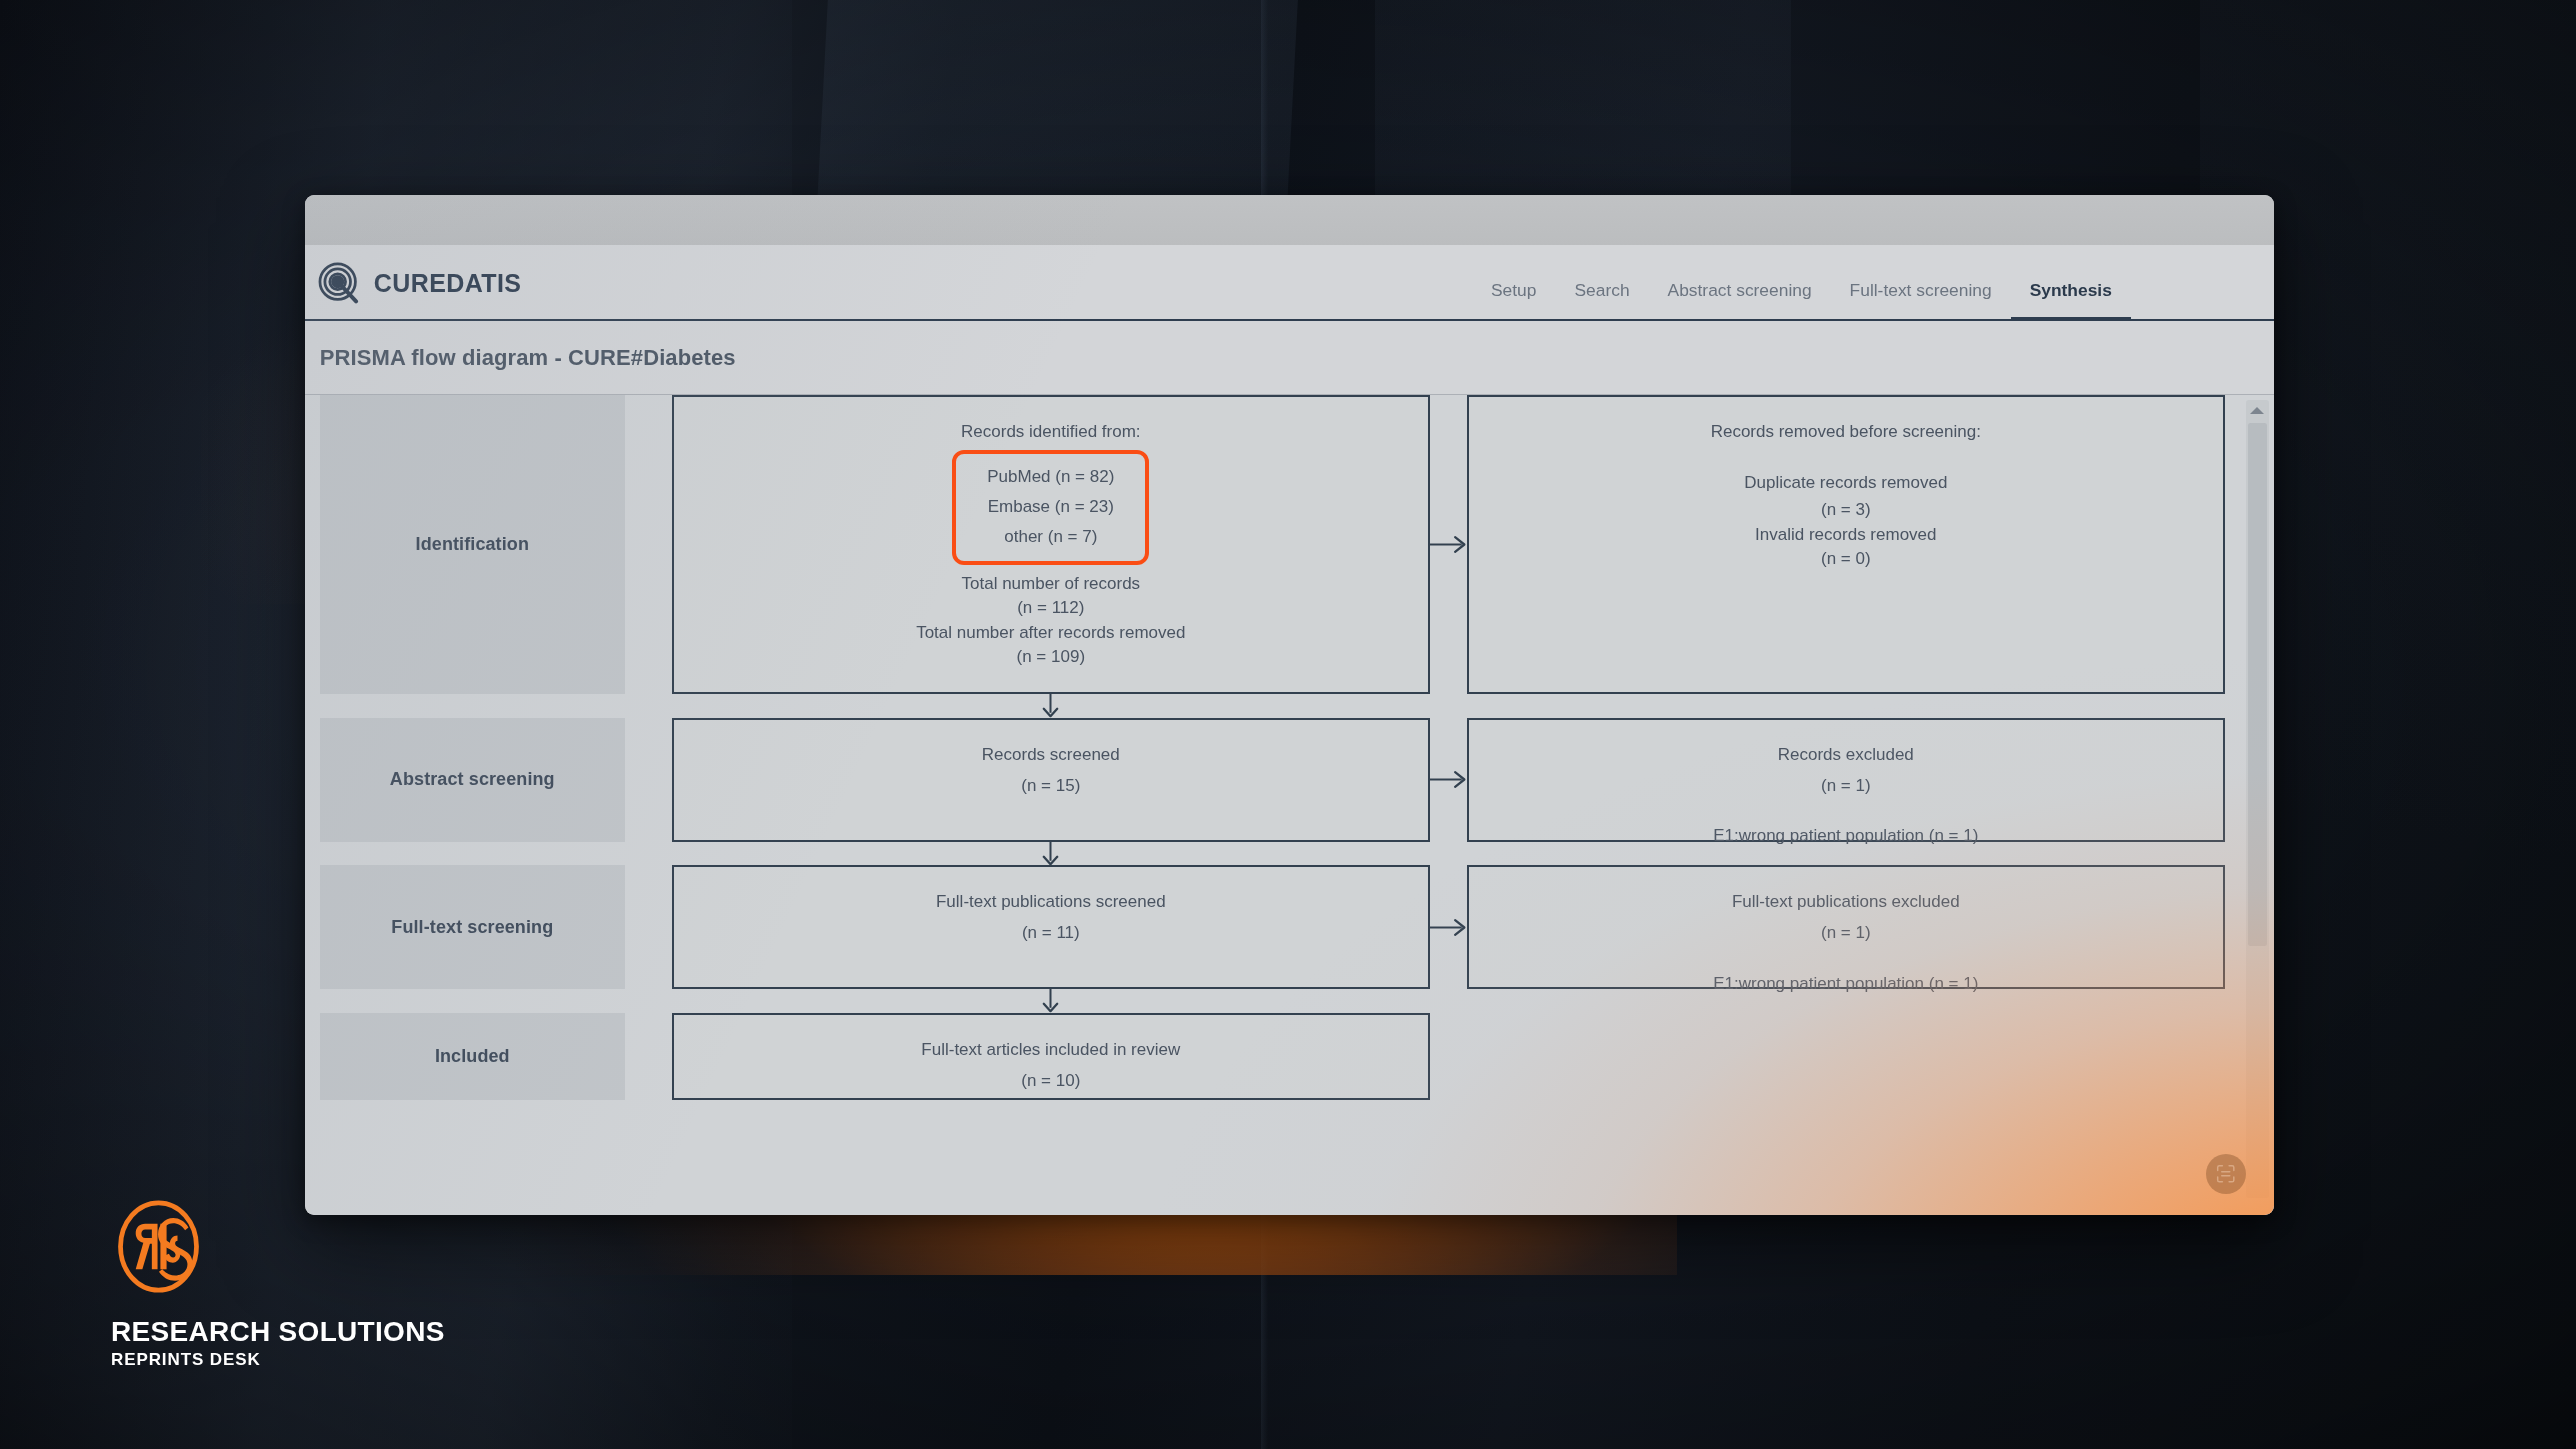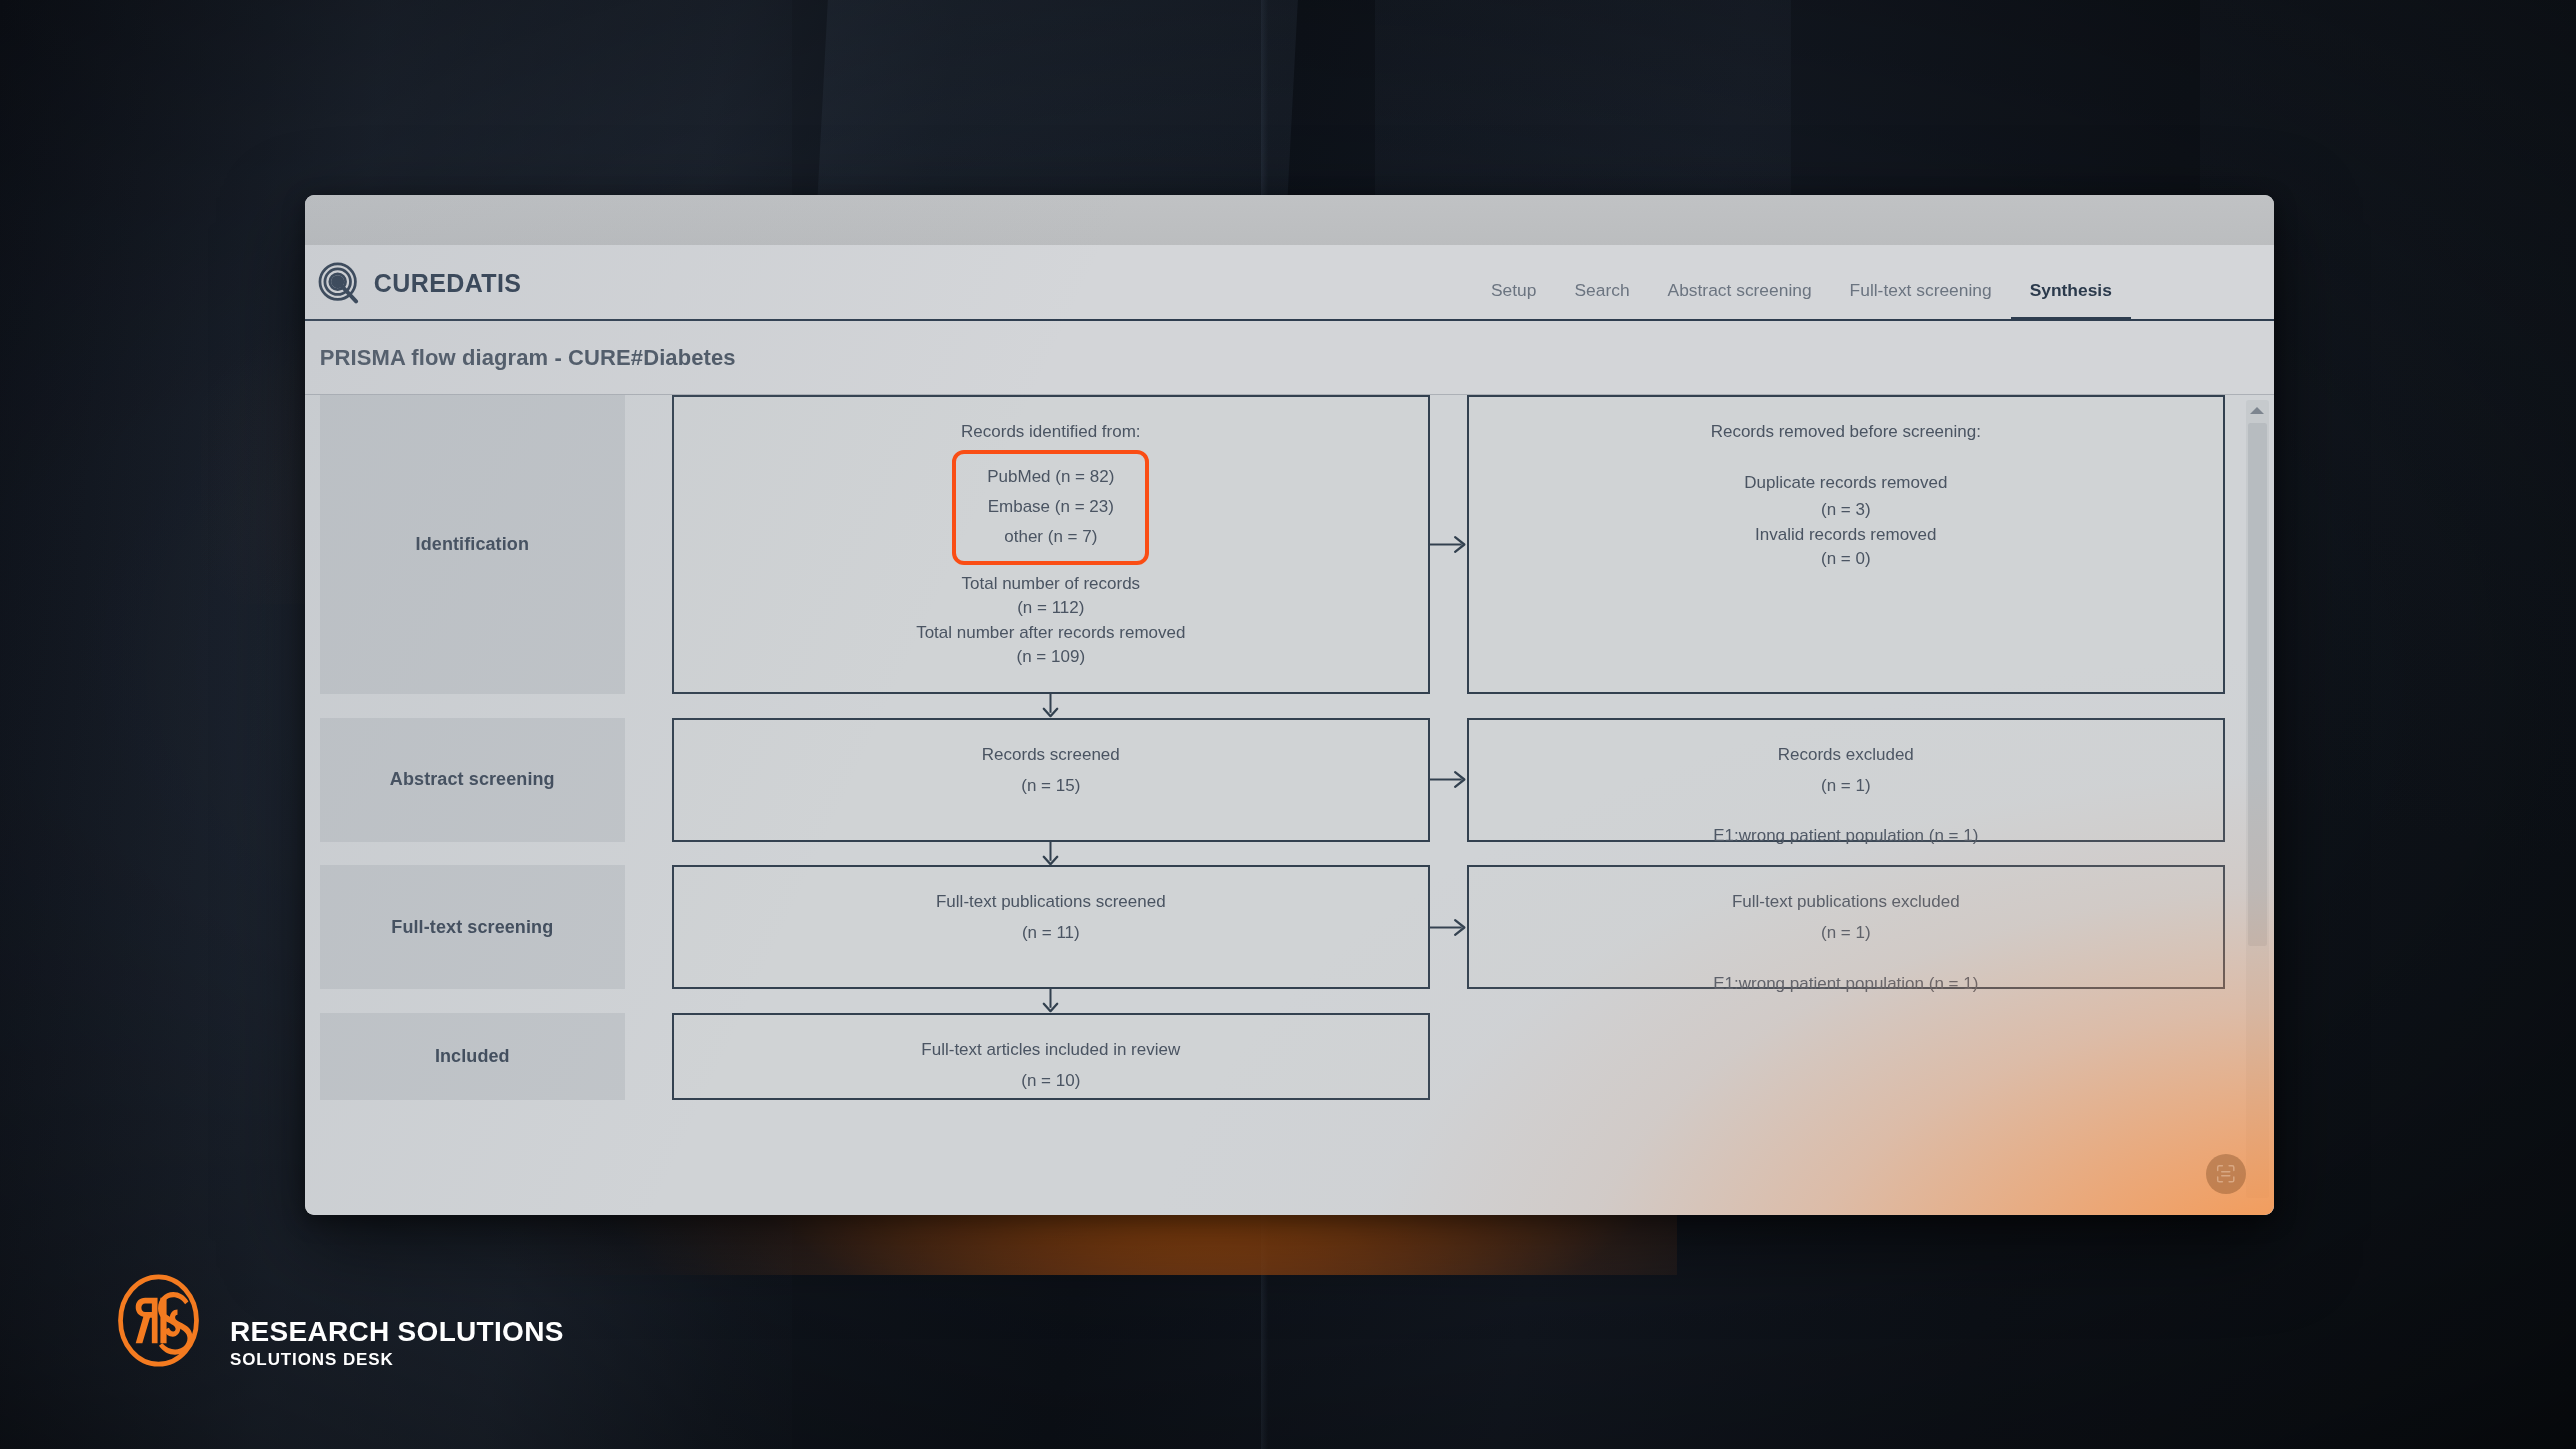--- a/index.html
+++ b/index.html
@@ -315,23 +315,24 @@
     cursor: pointer;
   }
   #fab-scan svg { width: 21.5px; height: 21.5px; display:block; }
 
   
   #corp-logo {
     position: absolute;
     left: 111px;
     bottom: 81px;
     display: flex;
-    align-items: flex-end;
+    align-items: flex-start;
     gap: 24px;
     z-index: 20;
+    flex-direction: column;
   }
   #corp-mark { width: 95px; height: 95px; display:block; }
   .corp-text { display: flex; flex-direction: column; gap: 4.7px; }
   .corp-primary {
     font-size: 28px; font-weight: 700; color: #ffffff;
     letter-spacing: 0.3px; line-height: 1;
   }
   .corp-secondary {
     font-size: 17px; font-weight: 700; color: #ffffff;
     letter-spacing: 0.9px; line-height: 1;
@@ -530,18 +531,18 @@
                    C49.5 27.5 56.5 20 65.5 20 C72 20 78 23.5 81.5 30 Z"></path>
           <path d="M54 74 C58 78.5 63 80.5 67.5 80.5 C75 80.5 80.5 75.5 80.5 68.5
                    C80.5 57 62 58.5 62 47 C62 42 65.5 38.5 70 38.5 L70 44
                    C68.5 44 67.5 45 67.5 46.6 C67.5 53.5 86 52 86 68.5
                    C86 78.5 78 86 67.5 86 C60.5 86 54.5 82.5 50.5 76.5 Z"></path>
         </g>
       </svg>
     </span>
     <div class="corp-text">
       <div class="corp-primary">RESEARCH SOLUTIONS</div>
-      <div class="corp-secondary">SOLUTIONS DESK</div>
+      <div class="corp-secondary">REPRINTS DESK</div>
     </div>
   </div>
 
 </div>
 
 
 </body></html>

